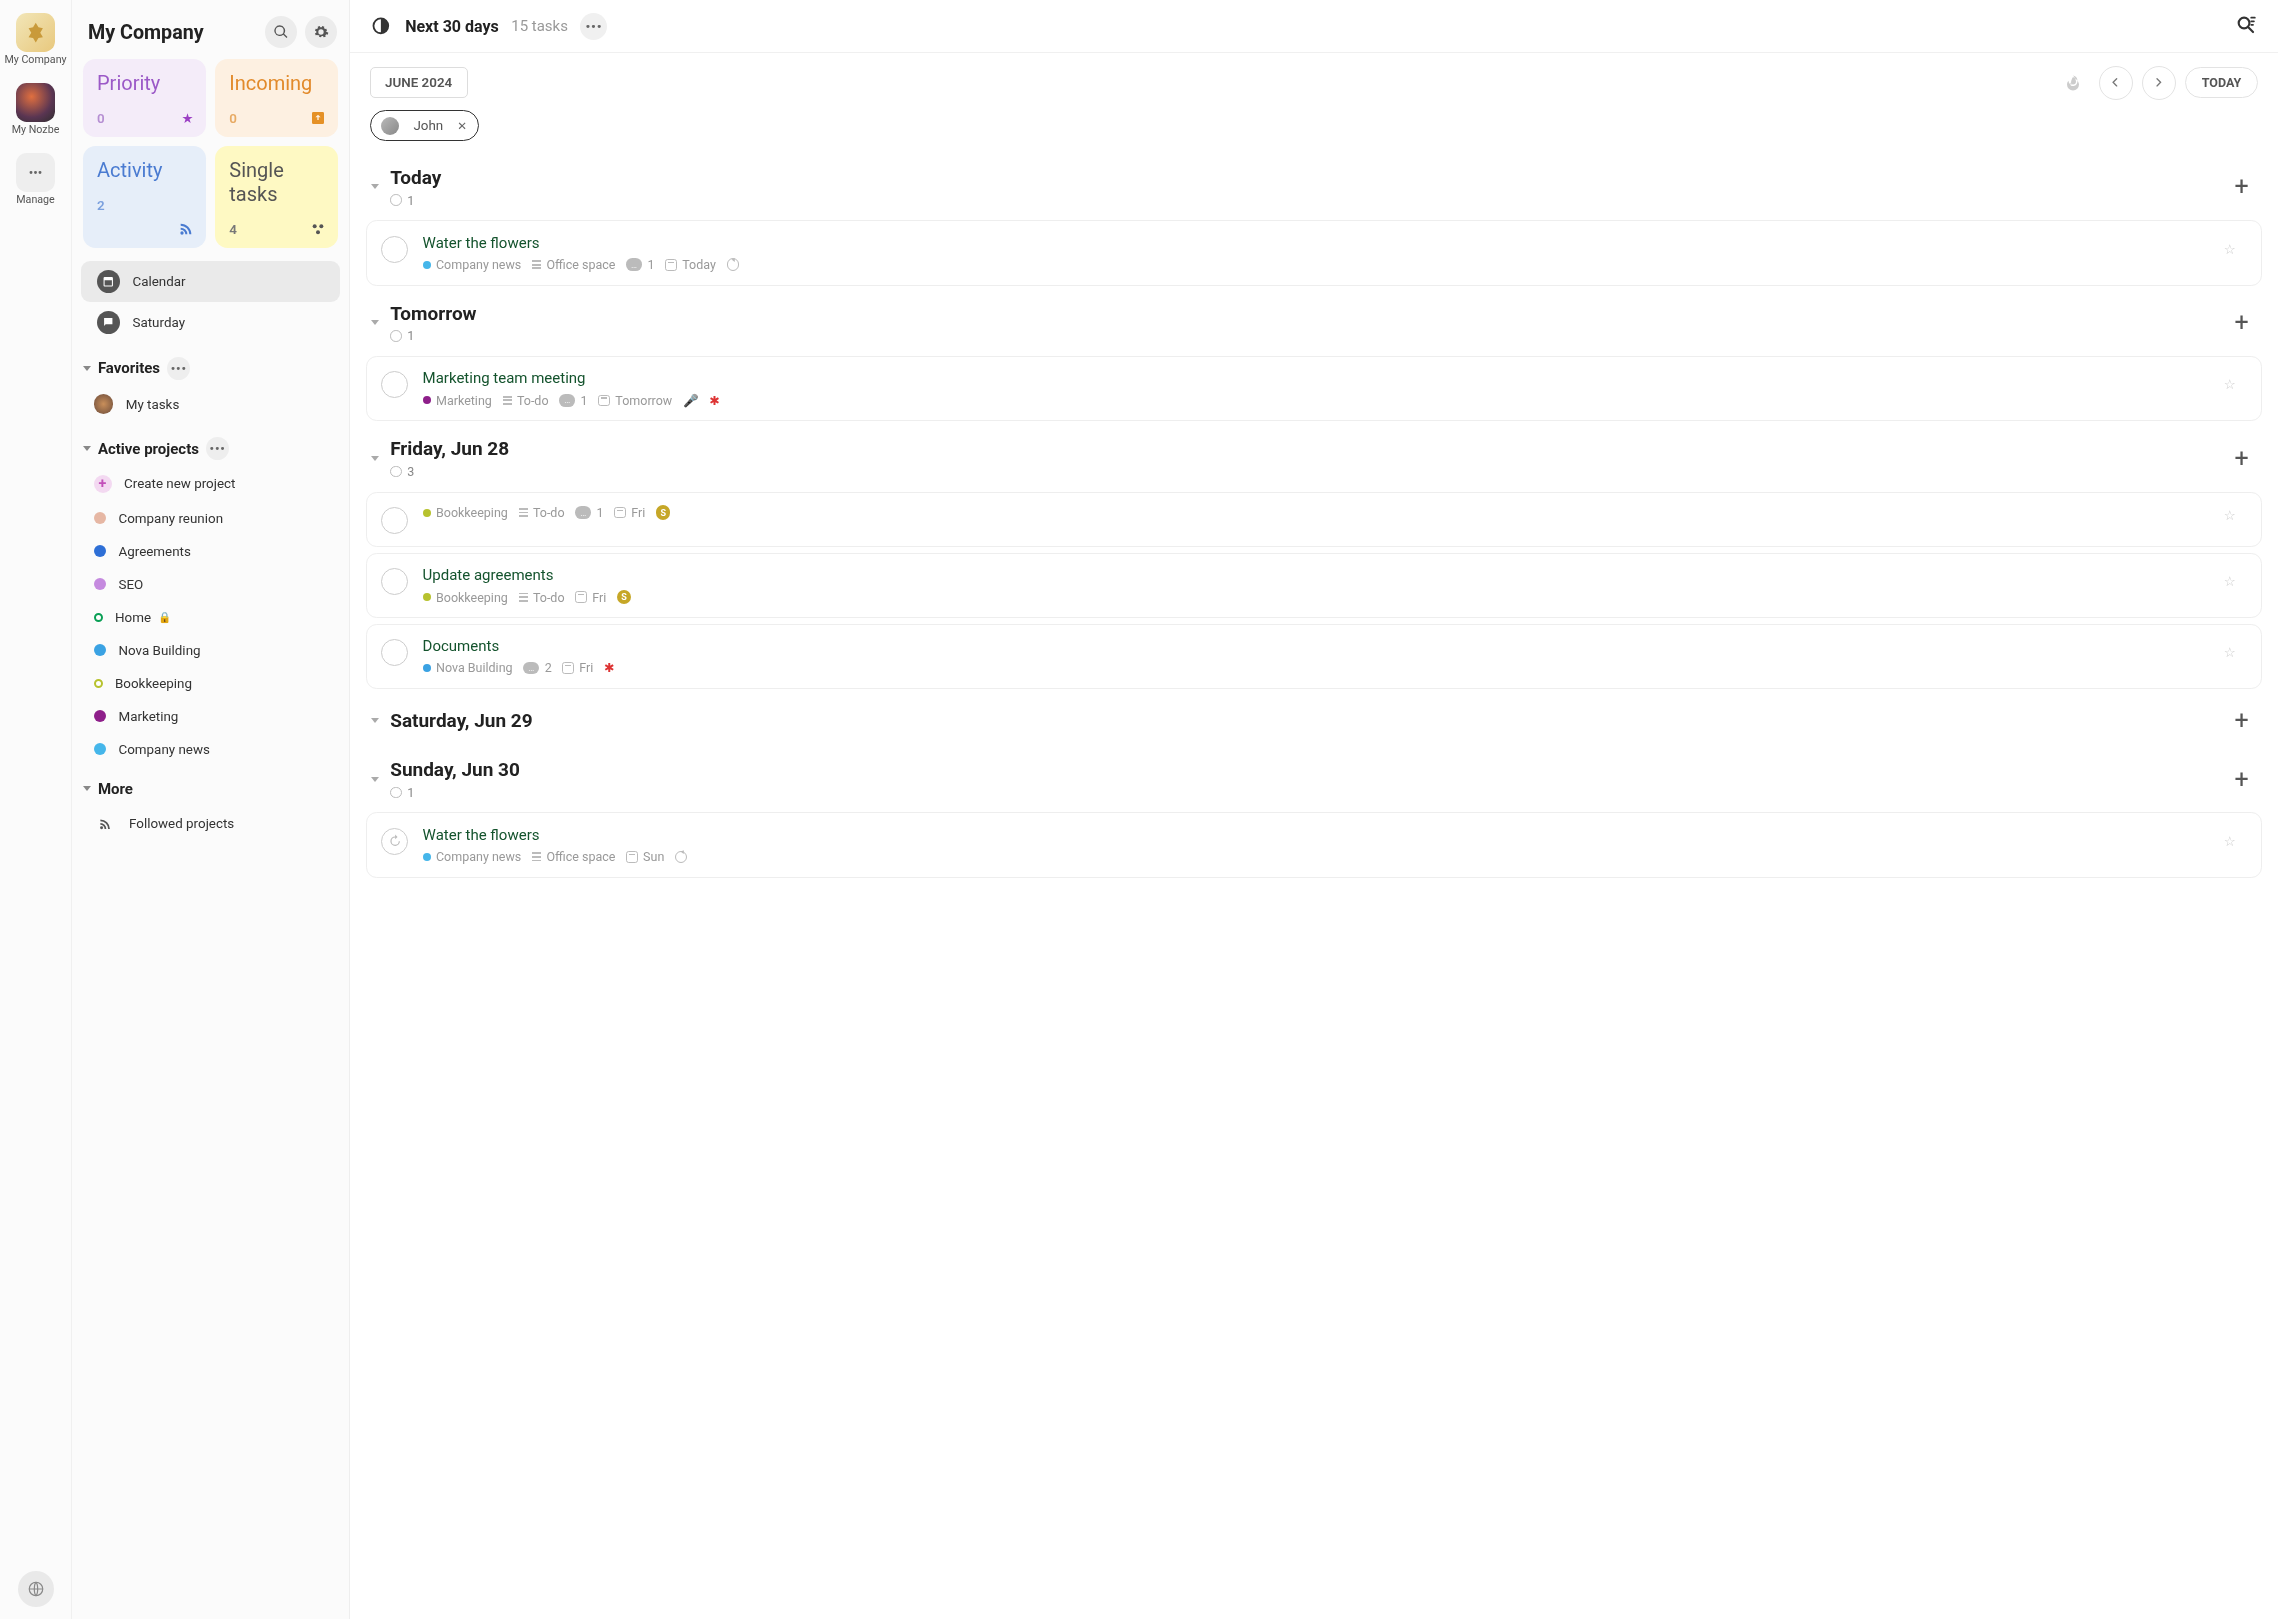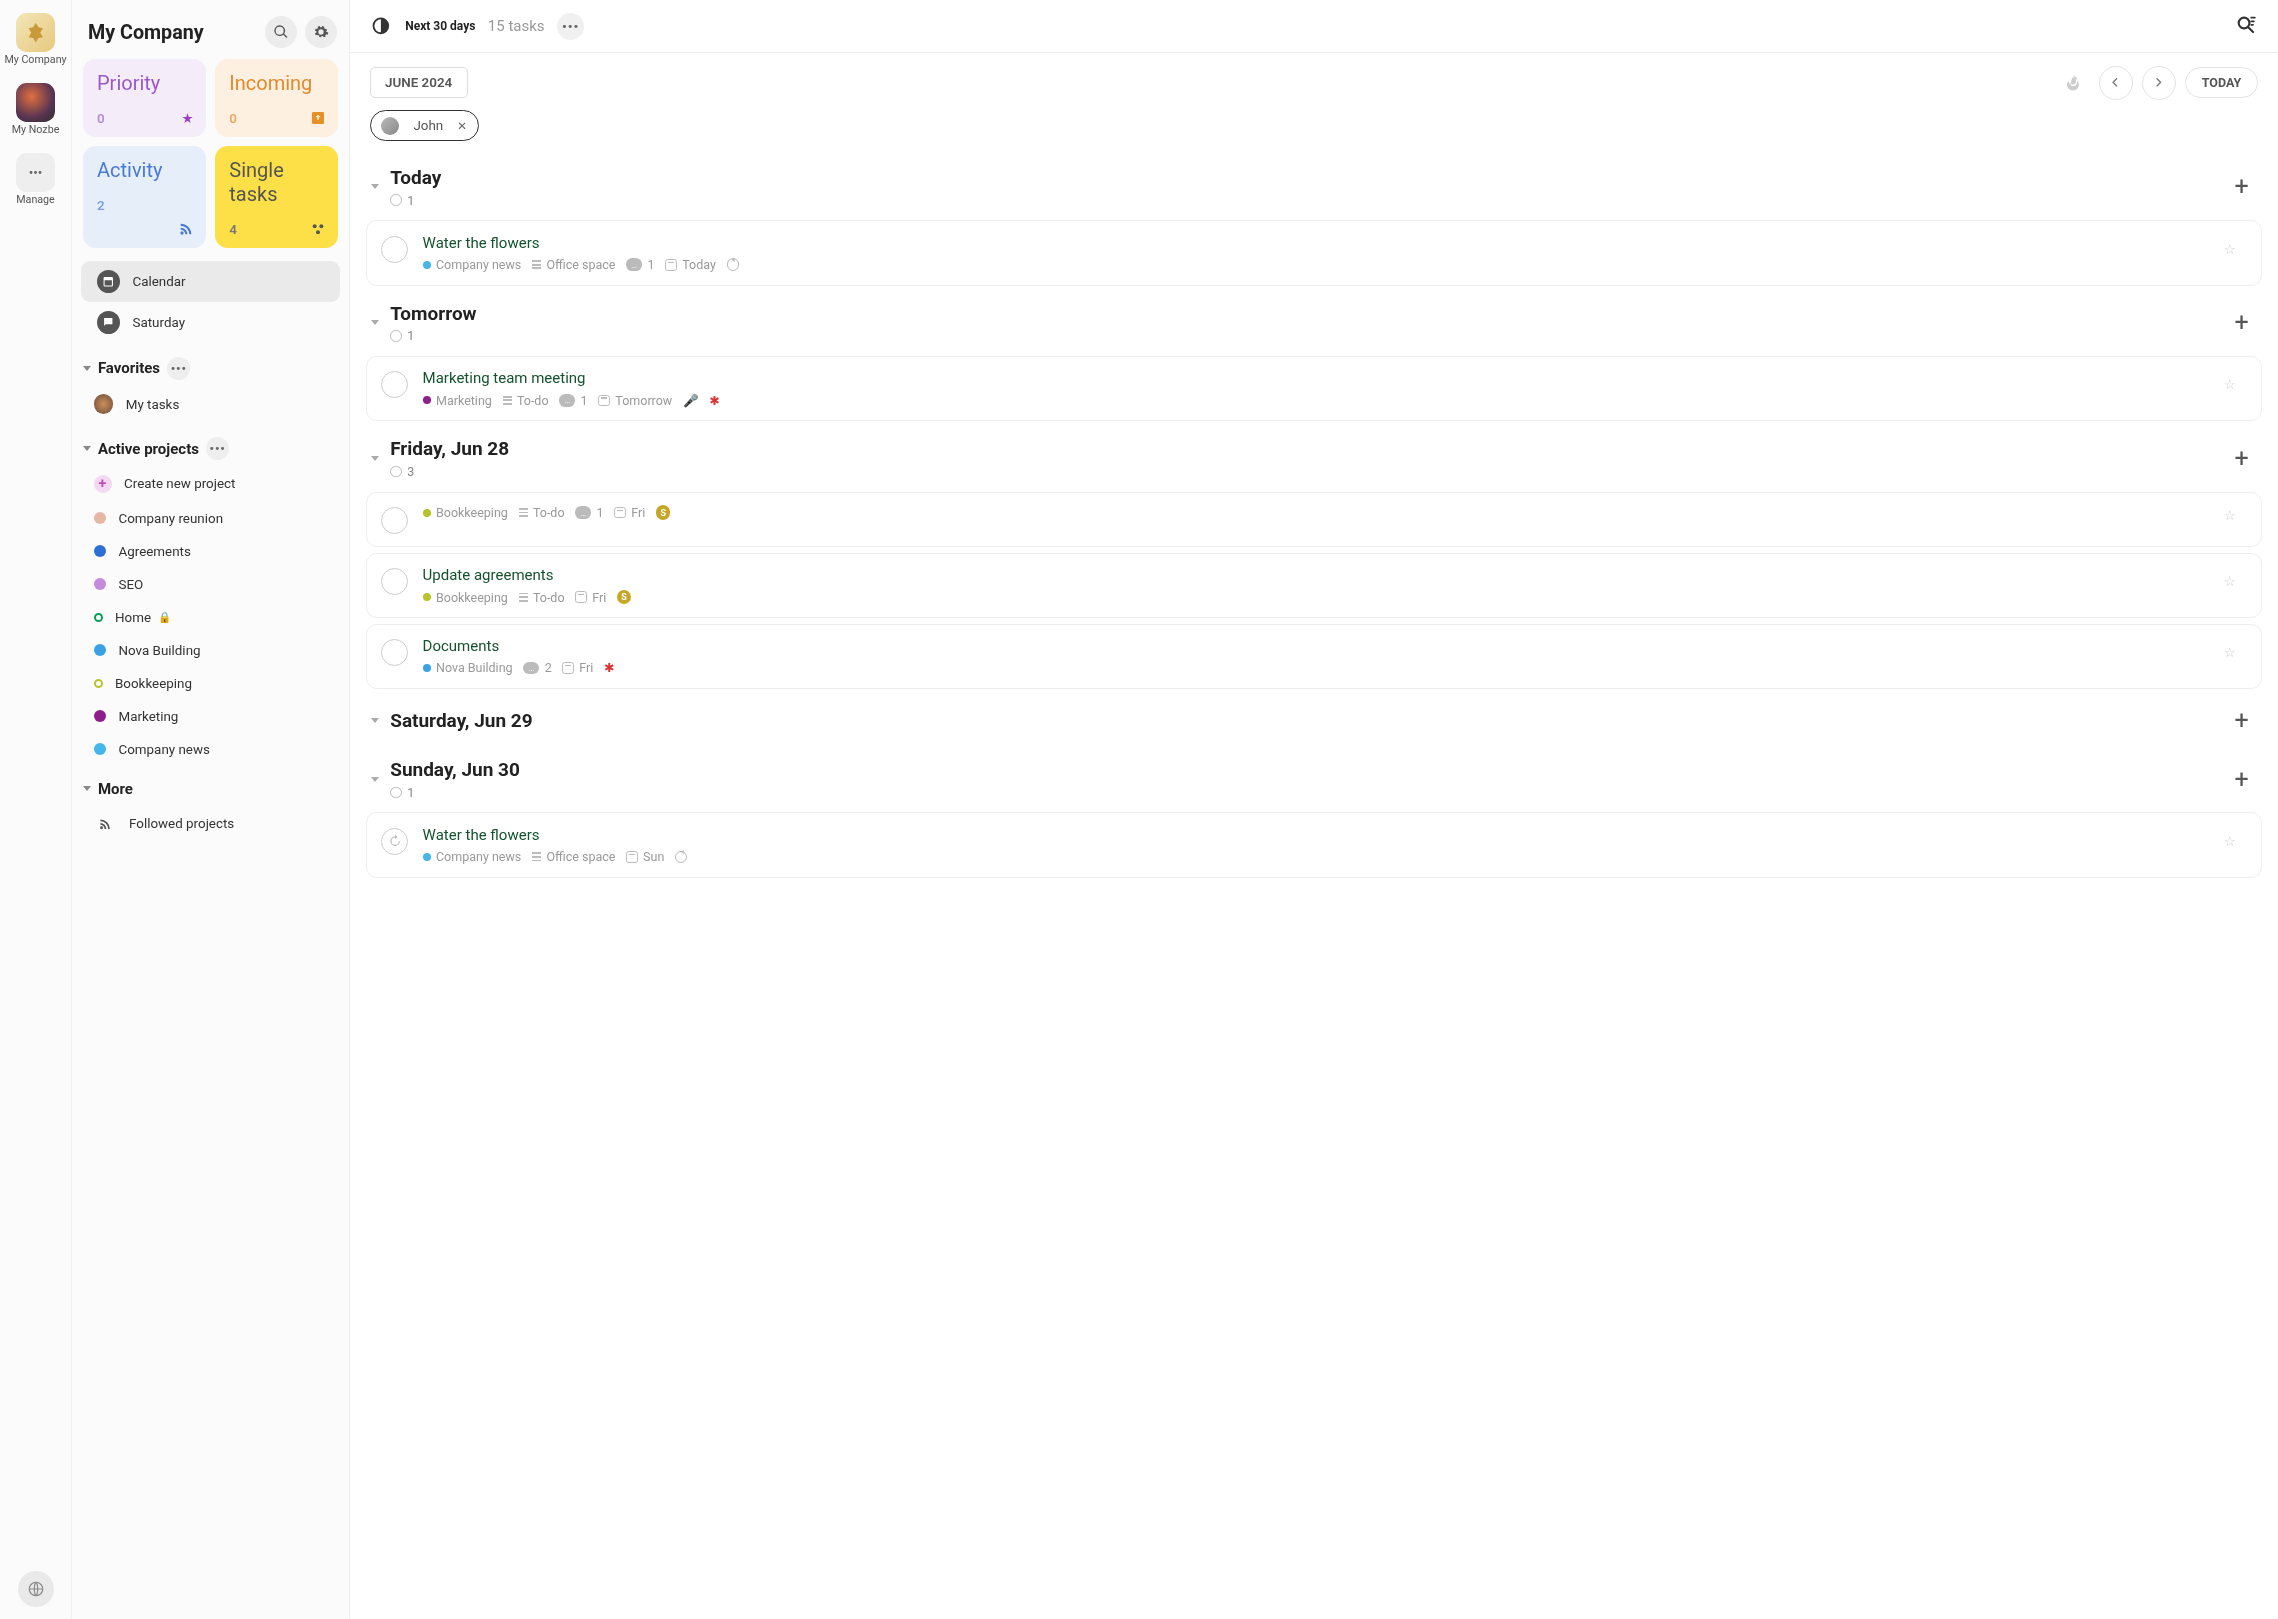--- a/index.html
+++ b/index.html
@@ -25,42 +25,42 @@
   .icon-btn svg{width:16px;height:16px;fill:currentColor}
 
   .cards{display:grid;grid-template-columns:1fr 1fr;gap:9px;padding:0 10.7px 12.5px 10.7px}
   .card{border-radius:12.5px;padding:12.5px 14.3px 10.7px 14.3px;cursor:pointer;position:relative;min-height:77px}
   .card-title{font-size:20px;font-weight:400;margin-bottom:16px}
   .card-count{font-size:13.4px;font-weight:600}
   .card-icon{position:absolute;right:12.5px;bottom:10.7px}
   .card.pri{background:#f4ecf9}.card.pri .card-title{color:#9b59c7}.card.pri .card-count{color:#b58ed2}
   .card.inc{background:#fdf0e1}.card.inc .card-title{color:#e28a2b}.card.inc .card-count{color:#e7aa63}
   .card.act{background:#e6eef9}.card.act .card-title{color:#4a7bd1}.card.act .card-count{color:#7ba0de}
-  .card.sin{background:#fde047}.card.sin .card-title{color:#555}.card.sin .card-count{color:#777}
+  .card.sin{background:#fef9c3}.card.sin .card-title{color:#555}.card.sin .card-count{color:#777}
 
   .nav-row{display:flex;align-items:center;gap:12.5px;padding:9px 16px;margin:0 9px;border-radius:9px;cursor:pointer;color:#333}
   .nav-row.selected{background:#eaeaea}
   .nav-icon{width:23px;height:23px;border-radius:50%;display:flex;align-items:center;justify-content:center;font-size:12.5px}
   .nav-icon.dark{background:#555;color:#fff}
 
   .section-header{display:flex;align-items:center;gap:7.2px;padding:14.3px 16px 5.4px 10.7px;font-size:15px;font-weight:700;color:#222}
   .caret{width:0;height:0;border-left:4.5px solid transparent;border-right:4.5px solid transparent;border-top:5.4px solid #888}
   .section-more{width:23px;height:23px;border-radius:50%;background:#eee;display:flex;align-items:center;justify-content:center;color:#666;font-weight:700;font-size:12.5px;letter-spacing:0.9px}
 
   .project-row{display:flex;align-items:center;gap:12.5px;padding:9px 16px 9px 21.5px;cursor:pointer;color:#333}
   .proj-dot{width:12.5px;height:12.5px;border-radius:50%}
   .proj-plus{width:18px;height:18px;border-radius:50%;background:#f3d9f1;color:#c24fb9;display:flex;align-items:center;justify-content:center;font-weight:700;font-size:14.3px;line-height:1}
   .proj-avatar{width:19.7px;height:19.7px;border-radius:50%;background:radial-gradient(circle,#c98f5a,#6a4a3a)}
   .lock{color:#aaa;font-size:10.7px;margin-left:-5.4px}
 
   
   .main{flex:1;display:flex;flex-direction:column;overflow:hidden}
   .topbar{display:flex;align-items:center;gap:12.5px;padding:12.5px 19.7px;border-bottom:0.9px solid #f0f0f0}
   .split-icon{width:23px;height:23px;display:flex;align-items:center;justify-content:center;color:#444;cursor:pointer}
-  .view-title{font-size:12px;font-weight:700}
+  .view-title{font-size:16px;font-weight:700}
   .task-count{color:#999;font-size:15px}
   .dots-btn{width:27px;height:27px;border-radius:50%;background:#f0f0f0;display:flex;align-items:center;justify-content:center;color:#666;cursor:pointer;font-weight:700;letter-spacing:0.9px}
   .topbar-spacer{flex:1}
 
   .subbar{display:flex;align-items:center;gap:9px;padding:12.5px 19.7px 3.6px 19.7px}
   .month-pill{border:0.9px solid #ddd;border-radius:5px;padding:7.2px 14.3px;font-size:13.4px;font-weight:600;color:#555}
   .sub-spacer{flex:1}
   .ghost-btn{width:34px;height:34px;border-radius:50%;border:0.9px solid #e3e3e3;display:flex;align-items:center;justify-content:center;color:#888;cursor:pointer}
   .fire{color:#bbb}
   .today-btn{border:0.9px solid #e3e3e3;border-radius:18px;padding:7.2px 16px;font-weight:700;color:#555;cursor:pointer;font-size:12.5px}

